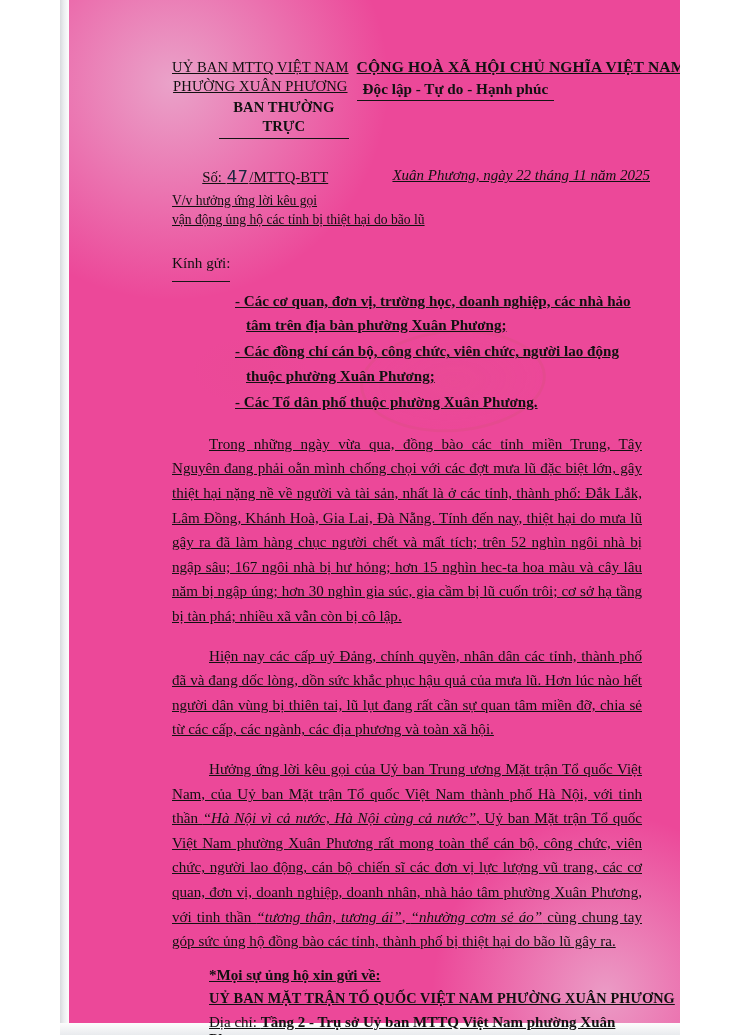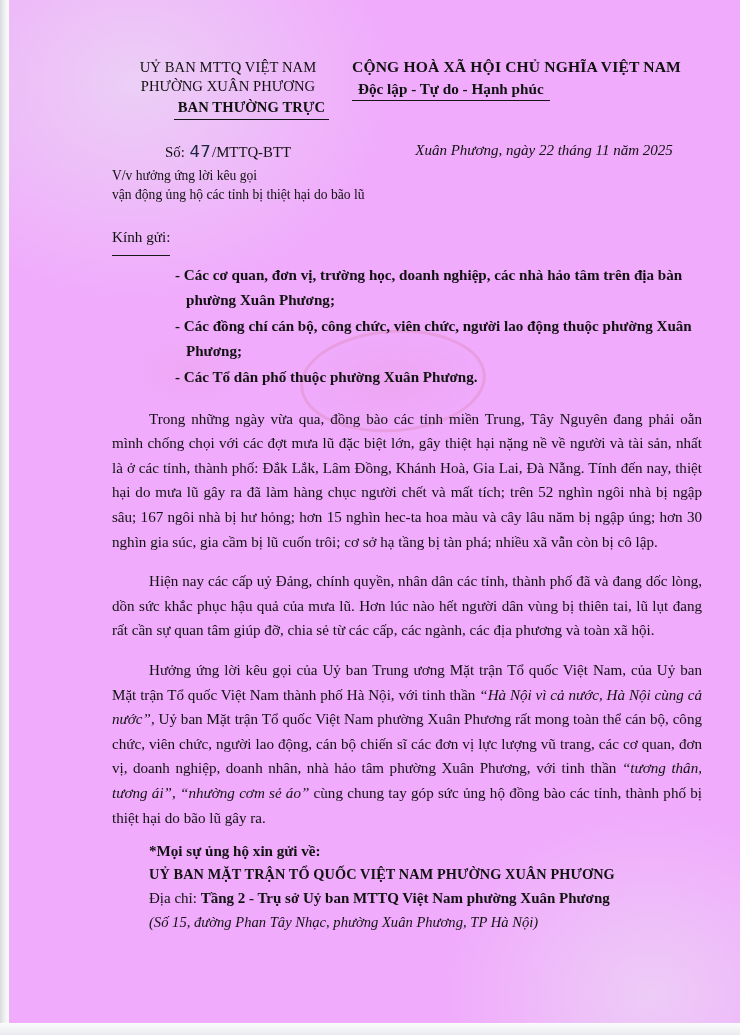--- a/index.html
+++ b/index.html
@@ -8,26 +8,27 @@
     padding: 0;
     background: #ffffff;
   }
   body {
     font-family: "Liberation Serif", "DejaVu Serif", serif;
     color: #111111;
   }
 
   .page {
     position: relative;
-    width: 740px;
+    width: 620px;
     height: 1035px;
     margin: 0 auto;
-    background: #f0abfc;
+    background: #ec4899;
     overflow: hidden;
     box-sizing: border-box;
+    text-decoration: underline;
   }
 
   
   .scan-edge-left {
     position: absolute;
     left: 0; top: 0;
     width: 9px; height: 100%;
     background: linear-gradient(to right, #d8dade 0%, #eceef0 45%, #fdfdfd 100%);
     pointer-events: none;
   }
@@ -118,21 +119,21 @@
     display: inline-block;
     padding: 1px 6px 2px 6px;
     border-bottom: 1.7px solid #141414;
     margin-top: 3px;
   }
 
   
   .meta-row {
     display: flex;
     align-items: flex-start;
-    margin-top: 22px;
+    margin-top: 28px;
     justify-content: flex-end;
   }
   .so-block {
     width: 232px;
     text-align: center;
     font-size: 14.8px;
     white-space: nowrap;
   }
   .so-number {
     font-family: "DejaVu Sans", sans-serif;
@@ -263,21 +264,21 @@
       <span class="kinh-gui-label">Kính gửi:</span>
     </div>
     <div class="recipients">
       <div class="recipient">- Các cơ quan, đơn vị, trường học, doanh nghiệp, các nhà hảo tâm trên địa bàn phường Xuân Phương;</div>
       <div class="recipient">- Các đồng chí cán bộ, công chức, viên chức, người lao động thuộc phường Xuân Phương;</div>
       <div class="recipient">- Các Tổ dân phố thuộc phường Xuân Phương.</div>
     </div>
 
     <div class="body-block">
       <p class="para">Trong những ngày vừa qua, đồng bào các tỉnh miền Trung, Tây Nguyên đang phải oằn mình chống chọi với các đợt mưa lũ đặc biệt lớn, gây thiệt hại nặng nề về người và tài sản, nhất là ở các tỉnh, thành phố: Đắk Lắk, Lâm Đồng, Khánh Hoà, Gia Lai, Đà Nẵng. Tính đến nay, thiệt hại do mưa lũ gây ra đã làm hàng chục người chết và mất tích; trên 52 nghìn ngôi nhà bị ngập sâu; 167 ngôi nhà bị hư hỏng; hơn 15 nghìn hec-ta hoa màu và cây lâu năm bị ngập úng; hơn 30 nghìn gia súc, gia cầm bị lũ cuốn trôi; cơ sở hạ tầng bị tàn phá; nhiều xã vẫn còn bị cô lập.</p>
-      <p class="para">Hiện nay các cấp uỷ Đảng, chính quyền, nhân dân các tỉnh, thành phố đã và đang dốc lòng, dồn sức khắc phục hậu quả của mưa lũ. Hơn lúc nào hết người dân vùng bị thiên tai, lũ lụt đang rất cần sự quan tâm giúp đỡ, chia sẻ từ các cấp, các ngành, các địa phương và toàn xã hội.</p>
+      <p class="para">Hiện nay các cấp uỷ Đảng, chính quyền, nhân dân các tỉnh, thành phố đã và đang dốc lòng, dồn sức khắc phục hậu quả của mưa lũ. Hơn lúc nào hết người dân vùng bị thiên tai, lũ lụt đang rất cần sự quan tâm miền đỡ, chia sẻ từ các cấp, các ngành, các địa phương và toàn xã hội.</p>
       <p class="para"><span>Hưởng ứng lời kêu gọi của Uỷ ban Trung ương Mặt trận Tổ quốc Việt Nam, của Uỷ ban Mặt trận Tổ quốc Việt Nam thành phố Hà Nội, với tinh thần </span><em>“Hà Nội vì cả nước, Hà Nội cùng cả nước”</em><span>, Uỷ ban Mặt trận Tổ quốc Việt Nam phường Xuân Phương rất mong toàn thể cán bộ, công chức, viên chức, người lao động, cán bộ chiến sĩ các đơn vị lực lượng vũ trang, các cơ quan, đơn vị, doanh nghiệp, doanh nhân, nhà hảo tâm phường Xuân Phương, với tinh thần </span><em>“tương thân, tương ái”</em><span>, </span><em>“nhường cơm sẻ áo”</em><span> cùng chung tay góp sức ủng hộ đồng bào các tỉnh, thành phố bị thiệt hại do bão lũ gây ra.</span></p>
     </div>
 
     <div class="donate">
       <div class="donate-title">*Mọi sự ủng hộ xin gửi về:</div>
       <div class="donate-org">UỶ BAN MẶT TRẬN TỔ QUỐC VIỆT NAM PHƯỜNG XUÂN PHƯƠNG</div>
       <div class="donate-addr"><span>Địa chỉ: </span><b>Tầng 2 - Trụ sở Uỷ ban MTTQ Việt Nam phường Xuân Phương</b></div>
       <div class="donate-sub">(Số 15, đường Phan Tây Nhạc, phường Xuân Phương, TP Hà Nội)</div>
     </div>
 

